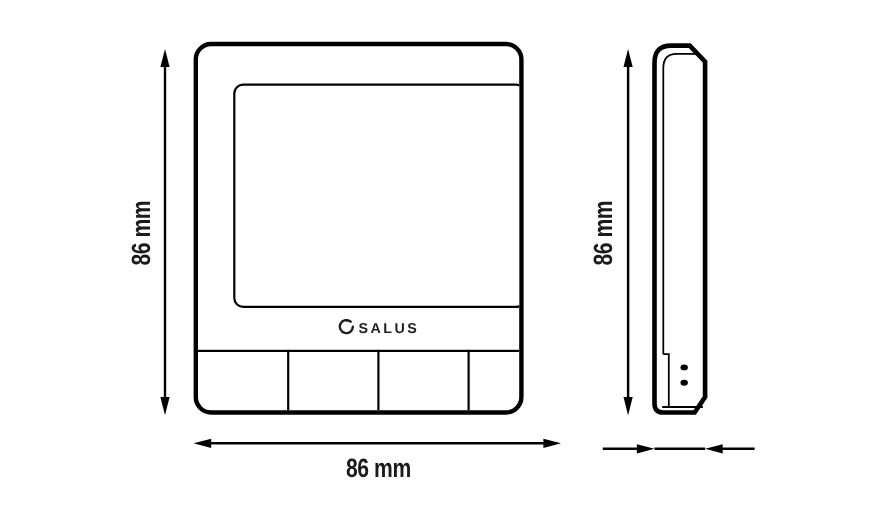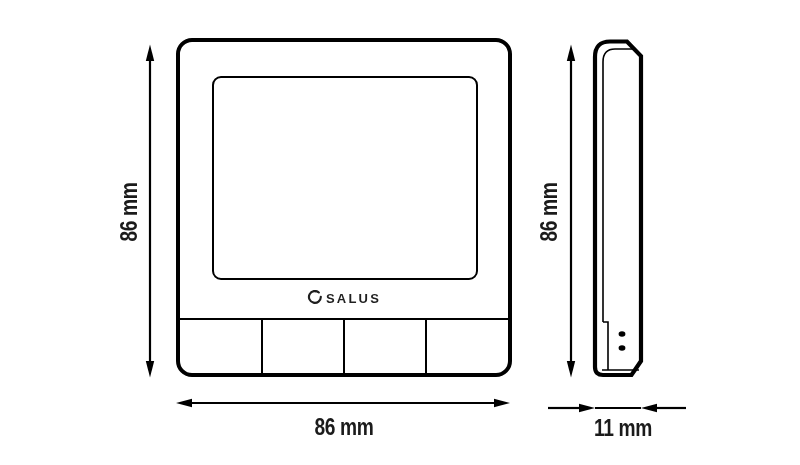--- a/index.html
+++ b/index.html
@@ -6,21 +6,21 @@
   .stage{
     position:relative;
     width:800px;height:465px;
     background:#ffffff;
     font-family:"Liberation Sans", sans-serif;
     overflow:hidden;
   }
   
   .front-device{
     position:absolute;left:176px;top:38px;
-    width:336px;height:339px;
+    width:300px;height:339px;
     border:4px solid #000;border-radius:16px;
     box-sizing:border-box;background:#fff;overflow:hidden;
   }
   .screen{
     position:absolute;left:32px;top:34px;
     width:266px;height:204px;
     border:2px solid #000;border-radius:9px;
     box-sizing:border-box;background:#fff;
   }
   .logo{
@@ -117,17 +117,14 @@
 
   <div class="dim-label v" style="left:129px;top:212px;">
     <span class="t">86 mm</span>
   </div>
   <div class="dim-label h" style="left:344px;top:427px;">
     <span class="t">86 mm</span>
   </div>
   <div class="dim-label v" style="left:549px;top:212px;">
     <span class="t">86 mm</span>
   </div>
-  <div class="dim-label h" style="left:623px;top:428px;">
-    <span class="t">11 mm</span>
-  </div>
 
 </div>
 
 </body></html>

